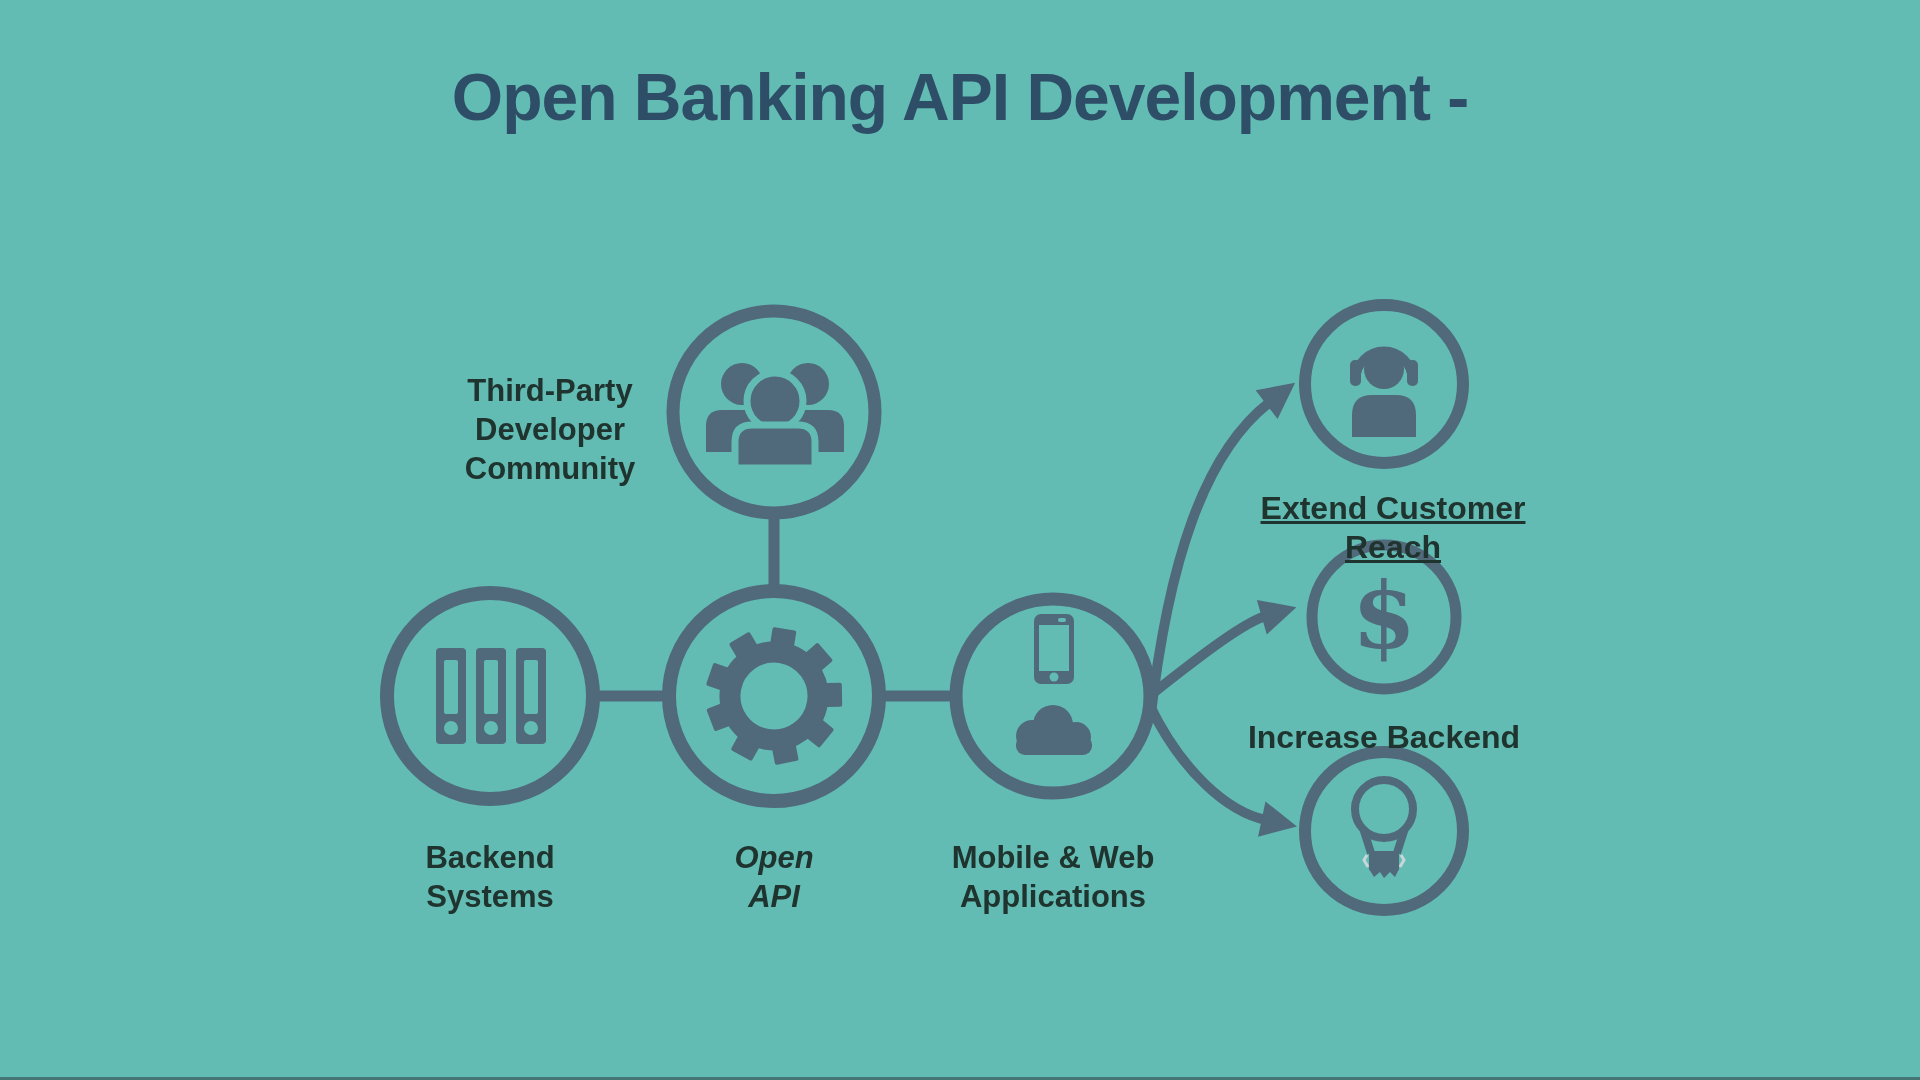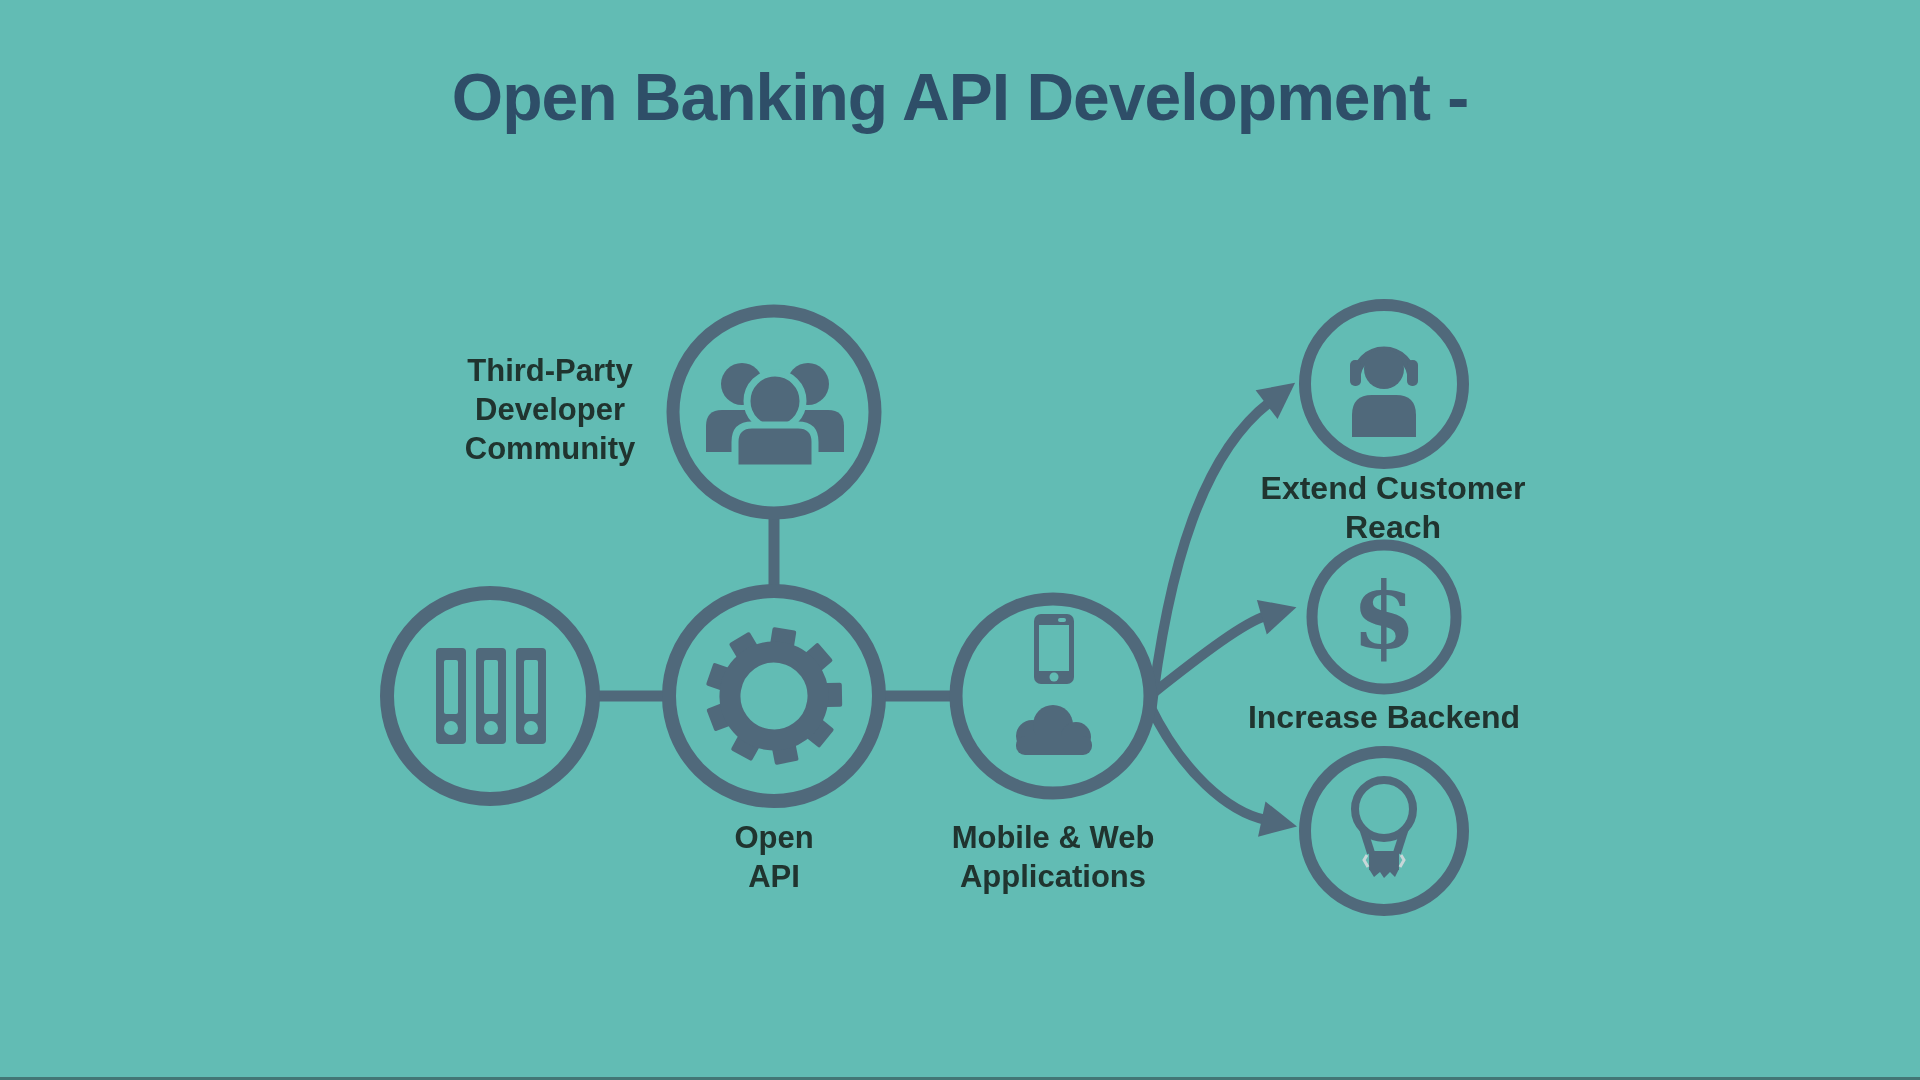--- a/index.html
+++ b/index.html
@@ -28,26 +28,27 @@
   }
   svg.diagram{position:absolute;left:0;top:0;width:1920px;height:1080px;}
   .lbl{
     position:absolute;
     color:var(--label-text);
     font-weight:700;
     font-size:31px;
     line-height:39px;
     text-align:center;
     white-space:pre-line;
+    margin-top:20px;
   }
   .lbl-third{left:400px;top:351px;width:300px;}
   .lbl-backend{left:340px;top:818px;width:300px;}
-  .lbl-openapi{left:624px;top:818px;width:300px;}
+  .lbl-openapi{left:624px;top:818px;width:300px;font-style:italic;}
   .lbl-mobile{left:903px;top:818px;width:300px;}
-  .lbl-extend{left:1213px;top:469px;width:360px;font-size:32px;}
+  .lbl-extend{left:1213px;top:469px;width:360px;font-size:32px;text-decoration:underline;}
   .lbl-revenue{left:1234px;top:698px;width:300px;font-size:32px;}
   .lbl-innovation{left:1224px;top:912px;width:320px;font-size:32px;}
   .bottom-edge{
     position:absolute;left:0;bottom:0;width:1920px;height:3px;
     background:rgba(42,60,66,.55);
   }
 </style>
 </head>
 <body>
 
@@ -150,20 +151,22 @@
       <rect x="1369" y="851" width="30" height="19" fill="var(--node-stroke)"></rect>
       <path d="M1369,869 l5,8 6,-5 4,6 6,-6 5,5 4,-8 z" fill="var(--node-stroke)"></path>
       <path d="M1367,855 l-3,5 4,7" fill="none" stroke="var(--bulb-accent)" stroke-width="3"></path>
       <path d="M1401,855 l3,5 -4,7" fill="none" stroke="var(--bulb-accent)" stroke-width="3"></path>
     </g>
   </svg>
 
   <div class="lbl lbl-third">Third-Party
 Developer
 Community</div>
+  <div class="lbl lbl-backend">Backend
+Systems</div>
   <div class="lbl lbl-openapi">Open
 API</div>
   <div class="lbl lbl-mobile">Mobile &amp; Web
 Applications</div>
   <div class="lbl lbl-extend">Extend Customer Reach</div>
   <div class="lbl lbl-revenue">Increase Backend</div>
 
   <div class="bottom-edge"></div>
 </div>
 

